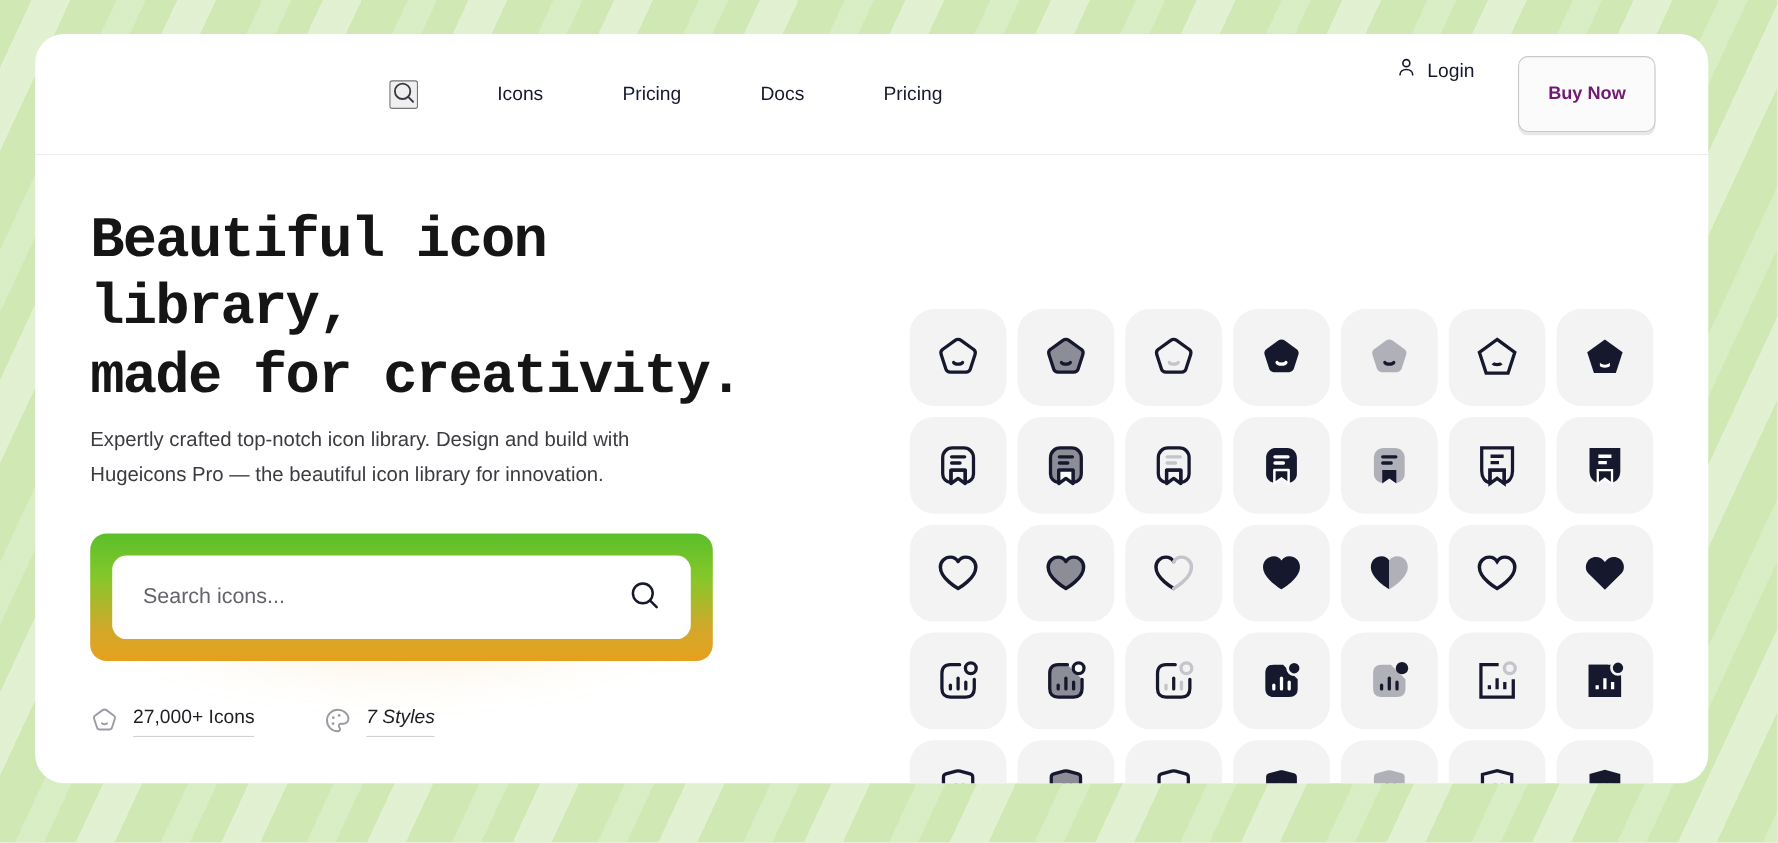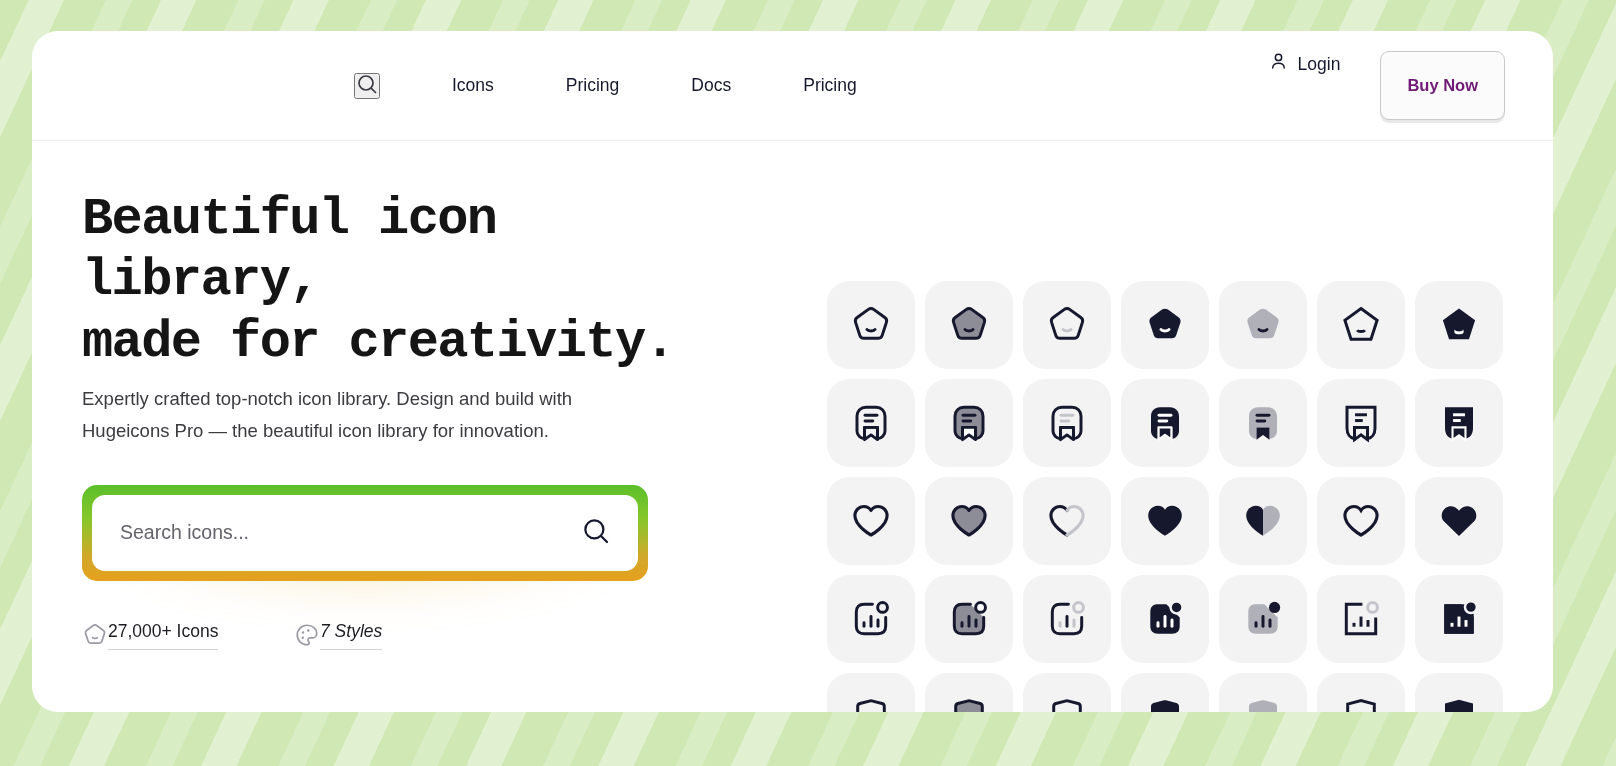--- a/index.html
+++ b/index.html
@@ -151,21 +151,21 @@
   .search-glow {
     position: absolute;
     left: 10px; right: 10px;
     top: 26px; bottom: -34px;
     background: radial-gradient(ellipse at 50% 40%, rgba(233,178,50,0.22), rgba(233,178,50,0) 70%);
     filter: blur(14px);
     pointer-events: none;
   }
   .search-field {
     position: relative;
-    padding: 10px;
+    padding: 20px;
     border-radius: 15px;
     background: linear-gradient(180deg, #5bbf2b 0%, #86c72a 35%, #d2a82a 75%, #e6a01d 100%);
   }
   .search-inner {
     background: #ffffff;
     border-radius: 13px;
     height: 76px;
     display: flex;
     align-items: center;
     padding: 0 26px 0 28px;
@@ -190,20 +190,21 @@
   .stats {
     margin-top: 40px;
     display: flex;
     flex-wrap: wrap;
     row-gap: 28px;
     width: 570px;
   }
   .stat {
     display: flex;
     align-items: center;
+    gap: 13px;
   }
   .stat:nth-child(1) { width: 212px; }
   .stat:nth-child(2) { width: 150px; font-style: italic; }
   .stat:nth-child(3) { width: 200px; }
   .stat:nth-child(4) { width: 260px; }
   .stat-icon { width: 26px; height: 26px; flex: 0 0 26px; }
   .stat-label {
     font-size: 17.5px;
     color: #1c1c22;
     border-bottom: 1.5px solid #d2d2d6;

